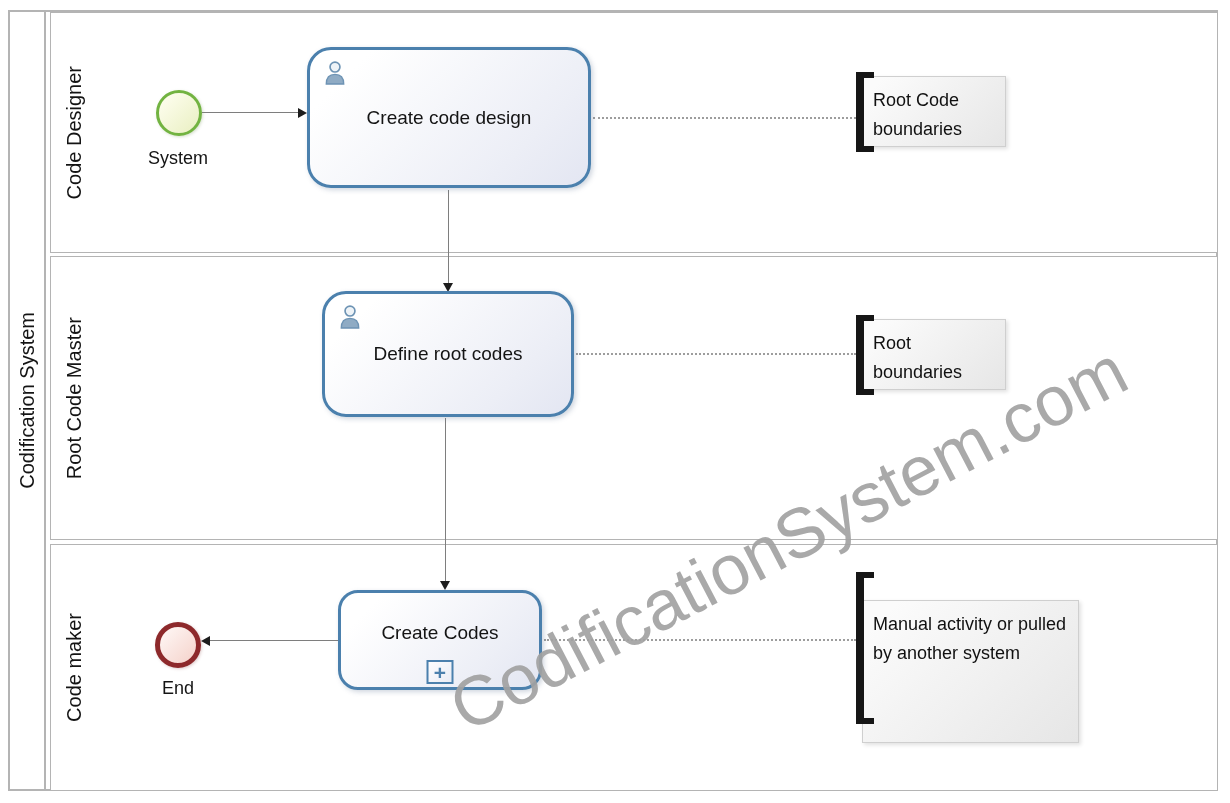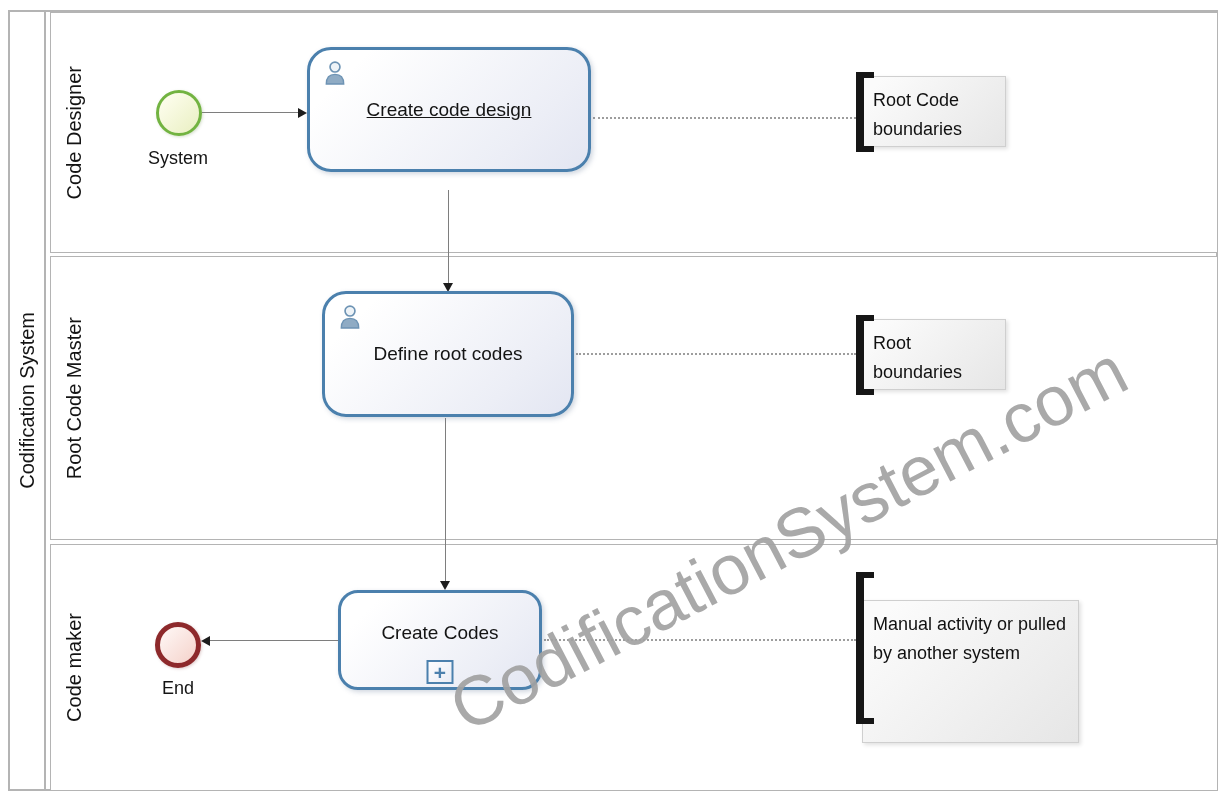--- a/index.html
+++ b/index.html
@@ -17,21 +17,21 @@
   .lane2{top:256px;height:284px;}
   .lane3{top:544px;height:247px;}
   .lane-label{position:absolute;left:12px;top:0;height:100%;display:flex;align-items:center;}
 
   
   .task{position:absolute;border:3px solid #4b80ad;border-radius:24px;
     background:linear-gradient(135deg,#ffffff 15%,#eceef6 75%,#e3e6f2 100%);
     box-shadow:2px 2px 5px rgba(100,120,150,.30);
     display:flex;align-items:center;justify-content:center;
     font-size:19px;color:#141414;box-sizing:border-box;z-index:10;}
-  .task1{left:307px;top:47px;width:284px;height:125px;text-decoration:underline;}
+  .task1{left:307px;top:47px;width:284px;height:141px;}
   .task2{left:322px;top:291px;width:252px;height:126px;}
   .task3{left:338px;top:590px;width:204px;height:100px;border-radius:20px;}
   .user-icon{position:absolute;left:14px;top:10px;width:22px;height:26px;}
   .sub-marker{position:absolute;left:50%;bottom:3px;transform:translateX(-50%);
     width:27px;height:24px;border:2px solid #4b80ad;background:linear-gradient(135deg,#fdfdfe,#e9ecf5);
     display:flex;align-items:center;justify-content:center;
     font-size:21px;font-weight:bold;color:#4b80ad;line-height:1;box-sizing:border-box;}
 
   
   .event{position:absolute;border-radius:50%;box-sizing:content-box;z-index:10;}

